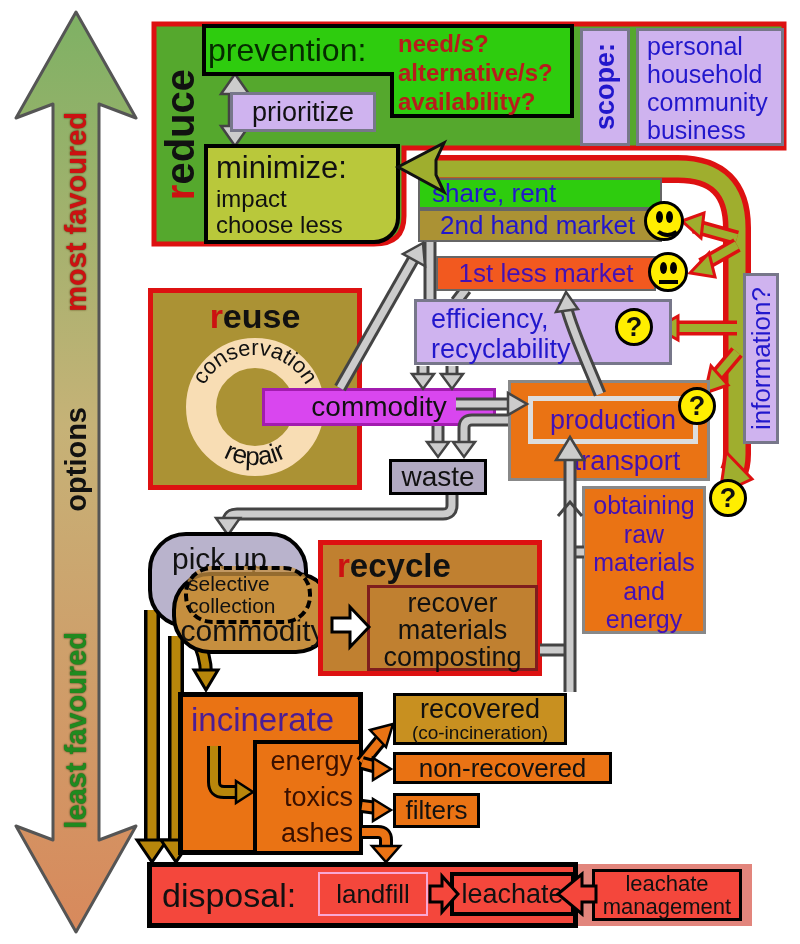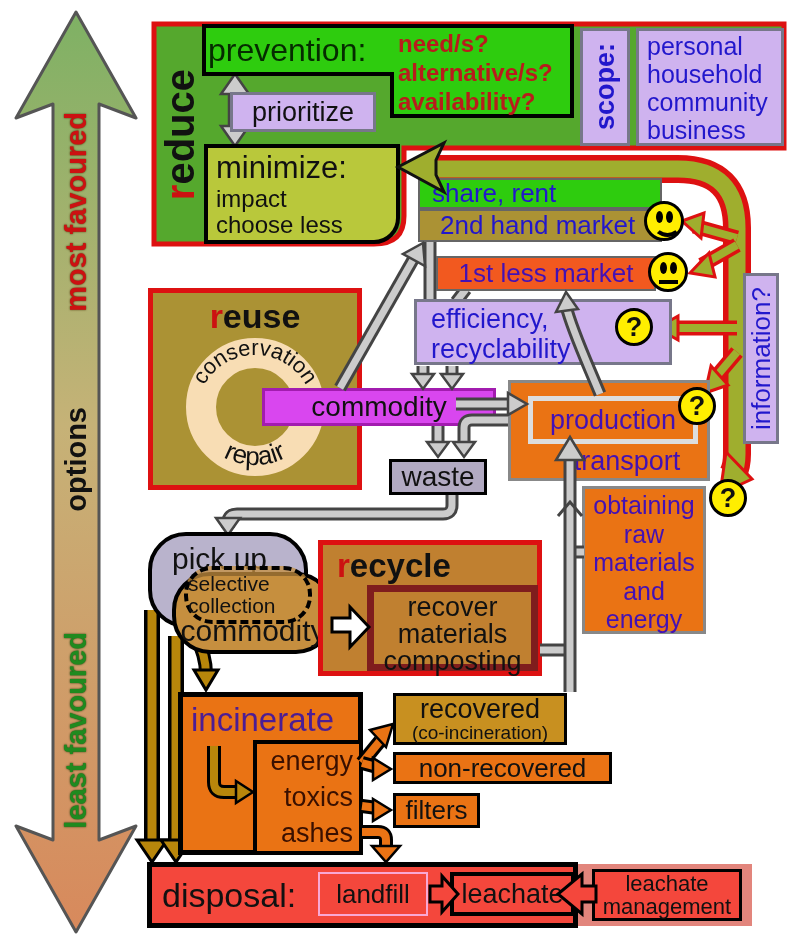--- a/index.html
+++ b/index.html
@@ -84,21 +84,21 @@
   .separate{left:172px;top:572px;width:162px;height:82px;background:#c68f3f;border:4px solid #000;
             border-radius:38px;display:flex;align-items:flex-end;justify-content:center;
             font-size:30px;color:#111;padding-bottom:2px;}
   .selective{left:184px;top:566px;width:128px;height:58px;background:rgba(198,143,63,0.75);
              border:4px dashed #000;border-radius:28px;font-size:21px;line-height:22px;
              text-align:center;color:#111;display:flex;flex-direction:column;align-items:flex-start;justify-content:center;}
 
   
   .recycle{left:318px;top:540px;width:224px;height:136px;background:#c08030;border:5px solid #dd1111;}
   .recycle .title{position:absolute;left:14px;top:2px;font-size:33px;font-weight:bold;color:#111;}
-  .recover{left:367px;top:585px;width:171px;height:86px;background:#c08030;border:7px solid #7f1d1d;
+  .recover{left:367px;top:585px;width:171px;height:86px;background:#c08030;border:3px solid #7f1d1d;
            font-size:27px;line-height:27px;text-align:center;color:#111;padding-top:2px;}
 
   
   .incin{left:178px;top:692px;width:185px;height:163px;background:#ea7314;border:5px solid #000;}
   .incin .title{position:absolute;left:8px;top:4px;font-size:33px;color:#4c1d95;}
   .incin-inner{left:253px;top:740px;width:110px;height:115px;background:#ea7314;border:4px solid #000;
                display:flex;flex-direction:column;align-items:flex-end;justify-content:space-around;
                font-size:27px;color:#3a1000;padding-right:6px;}
   .recovered{left:393px;top:693px;width:174px;height:52px;background:#c89020;border:3px solid #000;
              text-align:center;color:#111;}

